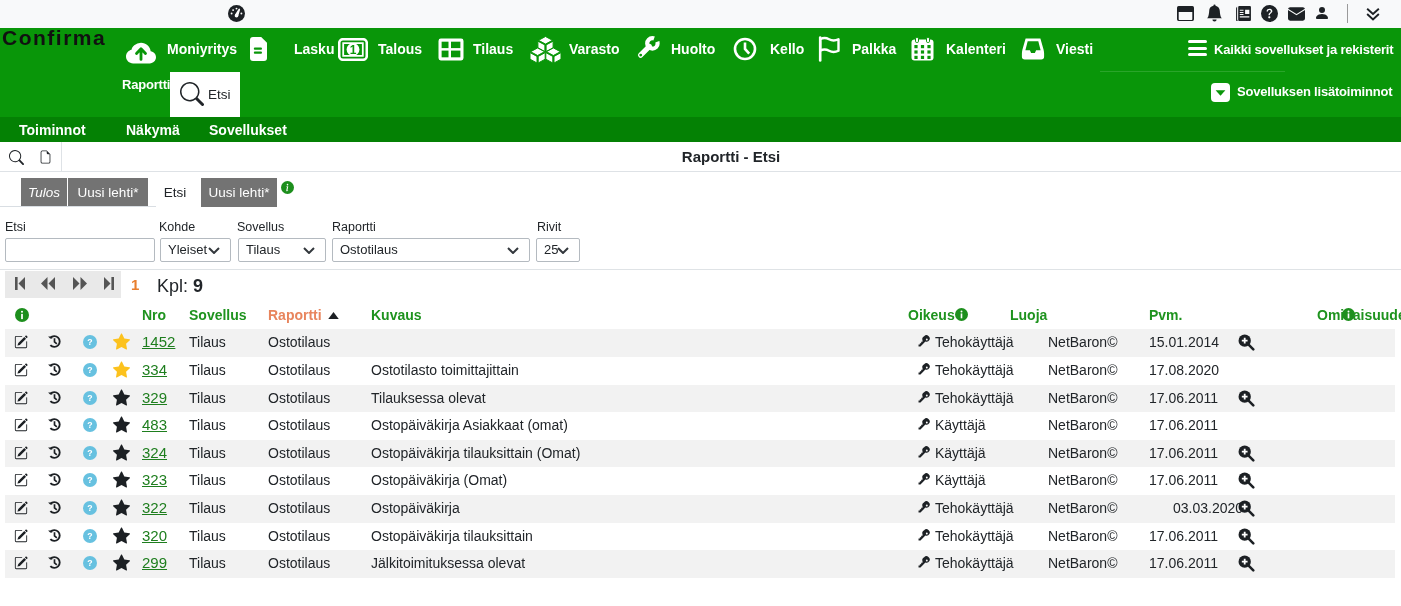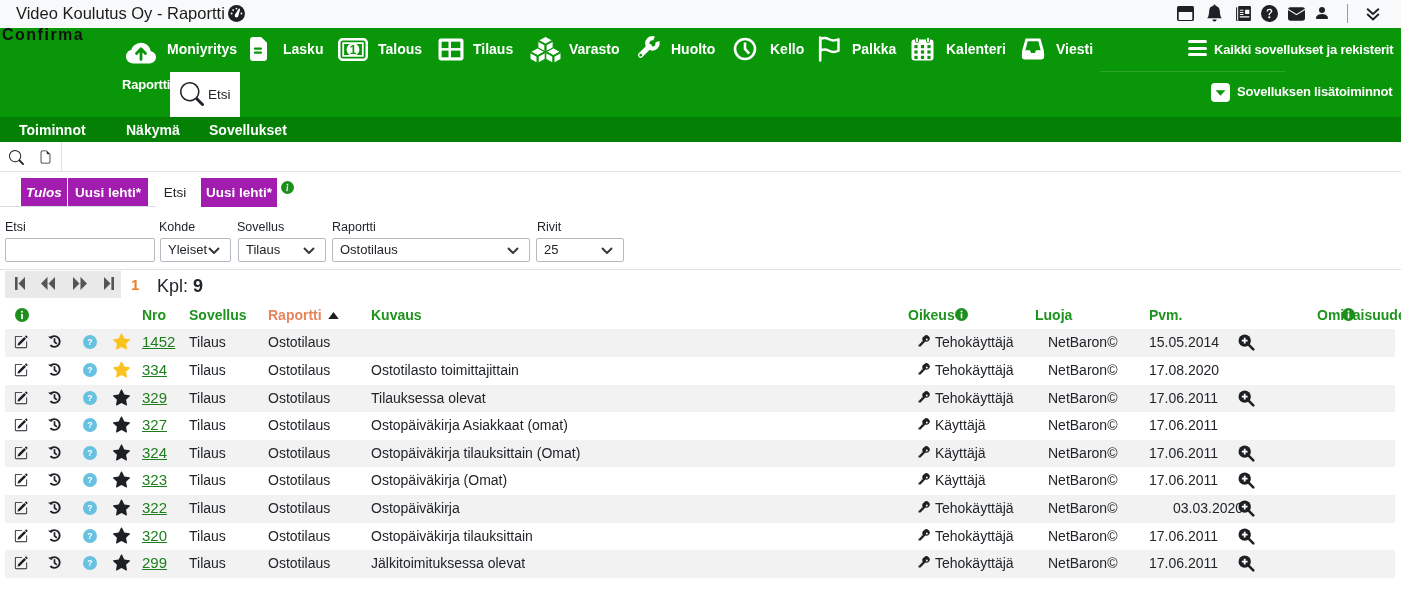--- a/index.html
+++ b/index.html
@@ -5,33 +5,33 @@
   #page{position:relative;width:1401px;height:606px;background:#fff;overflow:hidden;
         font-family:"Liberation Sans",sans-serif;color:#212529;}
   .abs{position:absolute;}
   
   #topbar{position:absolute;left:0;top:0;width:1401px;height:28px;background:#f8f9fa;}
   #topbar .title{position:absolute;left:16px;top:4px;font-size:16.5px;color:#1b1b1b;}
   
   #g1{position:absolute;left:0;top:28px;width:1401px;height:43px;background:#099609;}
   #g2{position:absolute;left:0;top:71px;width:1401px;height:46px;background:#099609;}
   #menubar{position:absolute;left:0;top:117px;width:1401px;height:25px;background:#048104;}
-  #logo{position:absolute;left:2px;top:26px;font-size:16px;font-weight:700;color:#111;letter-spacing:1.5px;}
+  #logo{position:absolute;left:2px;top:26px;font-size:21px;font-weight:700;color:#111;letter-spacing:1.5px;}
   .navlab{position:absolute;top:41px;font-size:14px;font-weight:700;color:#fff;white-space:nowrap;}
   .nav2lab{position:absolute;font-size:13px;font-weight:700;color:#fff;white-space:nowrap;letter-spacing:-0.2px;}
   .mlab{position:absolute;top:122px;font-size:14px;font-weight:700;color:#fff;}
   #etsibox{position:absolute;left:170px;top:72px;width:70px;height:45px;background:#fff;}
   #sep12{position:absolute;left:1100px;top:71px;width:185px;height:1px;background:#2aa52a;}
   
   #toolbar{position:absolute;left:0;top:142px;width:1401px;height:29px;background:#fff;border-bottom:1px solid #dee2e6;}
   #tbsep{position:absolute;left:61px;top:142px;width:1px;height:29px;background:#dee2e6;}
   #tbtitle{position:absolute;left:61px;top:148px;width:1340px;text-align:center;font-size:15px;font-weight:700;color:#212529;}
   
   .tab{position:absolute;top:178px;height:29px;line-height:29px;text-align:center;font-size:13.5px;}
-  .tabg{background:#a21caf;color:#fff;font-weight:700;}
+  .tabg{background:#737373;color:#fff;font-weight:400;}
   .tabw{background:#fff;color:#212529;}
   
   .flab{position:absolute;top:220px;font-size:12.5px;color:#212529;}
   .fctl{position:absolute;top:238px;height:24px;background:#fff;border:1px solid #b4bac0;box-sizing:border-box;border-radius:2px;}
   .sel{font-size:13px;color:#212529;line-height:22px;padding-left:7px;}
   .chev{position:absolute;top:8px;width:12px;height:7px;}
   
   #hr1{position:absolute;left:0;top:269px;width:1401px;height:1px;background:#dfe3e6;}
   #pgbox{position:absolute;left:5px;top:271px;width:116px;height:27px;background:#e9e9e9;}
   .pgi{position:absolute;top:277px;}
@@ -40,21 +40,20 @@
   .gray{background:#f2f2f2;}
   .cell{position:absolute;top:5px;font-size:14px;color:#212529;white-space:nowrap;}
   .hcell{position:absolute;top:5px;font-size:14px;font-weight:700;color:#1e931e;white-space:nowrap;}
   .link{color:#1e7e1e;text-decoration:underline;font-size:15px;top:4px;}
   .icon{position:absolute;}
 </style></head>
 <body>
 <div id="page">
 
   <div id="topbar">
-    <div class="title">Video Koulutus Oy - Raportti</div>
     <svg class="abs" style="left:228px;top:5px" width="17" height="17" viewBox="0 0 16 16">
         <circle cx="8" cy="8" r="8" fill="#1d2125"></circle>
         <g fill="#fff">
           <circle cx="3.4" cy="8" r="0.9"></circle>
           <circle cx="4.8" cy="4.8" r="0.9"></circle>
           <circle cx="8" cy="3.4" r="0.9"></circle>
           <circle cx="12.6" cy="8" r="0.9"></circle>
         </g>
         <path d="M7.2 9.5 10.6 4.2 8.8 10.4" stroke="#fff" stroke-width="1.6" fill="#fff" stroke-linejoin="round"></path>
         <circle cx="8" cy="10" r="1.7" fill="#fff"></circle>
@@ -97,21 +96,21 @@
     </svg>
   <div class="navlab" style="left:167px">Moniyritys</div>
 
   <svg class="abs" style="left:250px;top:37px" width="17" height="24" viewBox="0 0 17 24">
       <path fill="#fff" d="M3 0h8.2L17 5.8V21a3 3 0 0 1-3 3H3a3 3 0 0 1-3-3V3a3 3 0 0 1 3-3z"></path>
       <g fill="#099609">
         <rect x="3.8" y="10.6" width="8.2" height="2.2" rx="1.1"></rect>
         <rect x="3.8" y="14.6" width="8.2" height="2.2" rx="1.1"></rect>
       </g>
     </svg>
-  <div class="navlab" style="left:283px">Lasku</div>
+  <div class="navlab" style="left:294px">Lasku</div>
 
   <svg class="abs" style="left:338px;top:38px" width="30" height="23" viewBox="0 0 30 23">
       <rect x="1.2" y="1.2" width="27.6" height="20.6" rx="3.8" fill="none" stroke="#fff" stroke-width="2.6"></rect>
       <path d="M5.2 5.2h19.6v12.6H5.2z" fill="none" stroke="#fff" stroke-width="1.8"></path>
       <circle cx="15" cy="11.5" r="6.4" fill="#fff"></circle>
       <text x="15" y="15.9" font-size="12" font-weight="bold" fill="#099609" text-anchor="middle" font-family="Liberation Sans">1</text>
     </svg>
   <div class="navlab" style="left:378px">Talous</div>
 
   <svg class="abs" style="left:438px;top:37px" width="26" height="25" viewBox="0 0 16 16">
@@ -206,20 +205,21 @@
   <div class="mlab" style="left:209px">Sovellukset</div>
 
   <div id="toolbar"></div>
   <div id="tbsep"></div>
   <svg class="abs" style="left:9px;top:150px" width="15" height="15" viewBox="0 0 16 16" fill="#212529">
       <path d="M11.742 10.344a6.5 6.5 0 1 0-1.397 1.398h-.001c.03.04.062.078.098.115l3.85 3.85a1 1 0 0 0 1.415-1.414l-3.85-3.85a1.007 1.007 0 0 0-.115-.1zM12 6.5a5.5 5.5 0 1 1-11 0 5.5 5.5 0 0 1 11 0z"></path>
     </svg>
   <svg class="abs" style="left:39px;top:149px" width="13" height="16" viewBox="0 0 16 16" fill="#212529">
       <path d="M14 4.5V14a2 2 0 0 1-2 2H4a2 2 0 0 1-2-2V2a2 2 0 0 1 2-2h5.5L14 4.5zm-3 0A1.5 1.5 0 0 1 9.5 3V1H4a1 1 0 0 0-1 1v12a1 1 0 0 0 1 1h8a1 1 0 0 0 1-1V4.5h-2z"></path>
     </svg>
+  <div id="tbtitle">Raportti - Etsi</div>
 
   <div class="tab tabg" style="left:21px;width:46px;font-style:italic">Tulos</div>
   <div class="tab tabg" style="left:68px;width:80px">Uusi lehti*</div>
   <div class="tab tabw" style="left:156px;width:38px">Etsi</div>
   <div class="tab tabg" style="left:201px;width:76px">Uusi lehti*</div>
   <svg class="abs" style="left:281px;top:181px" width="13" height="13" viewBox="0 0 16 16">
       <circle cx="8" cy="8" r="8" fill="#1d8f1d"></circle>
       <path d="m8.93 6.588-2.29.287-.082.38.45.083c.294.07.352.176.288.469l-.738 3.468c-.194.897.105 1.319.808 1.319.545 0 1.178-.252 1.465-.598l.088-.416c-.2.176-.492.246-.686.246-.275 0-.375-.193-.304-.533L8.93 6.588zM9 4.5a1 1 0 1 1-2 0 1 1 0 0 1 2 0z" fill="#fff"></path>
     </svg>
 
@@ -233,21 +233,21 @@
       </svg></div>
   <div class="flab" style="left:237px">Sovellus</div>
   <div class="fctl sel" style="left:238px;width:88px">Tilaus<svg class="chev" style="right:10px" viewBox="0 0 12 7" fill="none" stroke="#33383d" stroke-width="2">
         <path d="M1 1l5 5 5-5"></path>
       </svg></div>
   <div class="flab" style="left:332px">Raportti</div>
   <div class="fctl sel" style="left:332px;width:198px">Ostotilaus<svg class="chev" style="right:10px" viewBox="0 0 12 7" fill="none" stroke="#33383d" stroke-width="2">
         <path d="M1 1l5 5 5-5"></path>
       </svg></div>
   <div class="flab" style="left:537px">Rivit</div>
-  <div class="fctl sel" style="left:536px;width:88px">25<svg class="chev" style="right:10px" viewBox="0 0 12 7" fill="none" stroke="#33383d" stroke-width="2">
+  <div class="fctl sel" style="left:536px;width:44px">25<svg class="chev" style="right:10px" viewBox="0 0 12 7" fill="none" stroke="#33383d" stroke-width="2">
         <path d="M1 1l5 5 5-5"></path>
       </svg></div>
 
   <div id="hr1"></div>
   <div id="pgbox"></div>
   <svg class="pgi" style="left:15px" width="10" height="13" viewBox="0 0 10 13" fill="#555">
       <rect x="0" y="0" width="2.6" height="13"></rect>
       <path d="M10 0v13L3.5 6.5z"></path>
     </svg>
   <svg class="pgi" style="left:41px" width="14" height="13" viewBox="0 0 14 13" fill="#555">
@@ -278,21 +278,21 @@
         <svg class="icon" style="left:323px;top:10px" width="11" height="7" viewBox="0 0 12 8" fill="#1c2024">
           <path d="M6 0l6 8H0z"></path>
         </svg>
         <div class="hcell" style="left:366px">Kuvaus</div>
         <div class="hcell" style="left:903px">Oikeus</div>
         <svg class="icon" style="left:950px;top:6px" width="13" height="13" viewBox="0 0 16 16">
           <circle cx="8" cy="8" r="8" fill="#1d8f1d"></circle>
           <rect x="7" y="6.7" width="2" height="6" fill="#fff"></rect>
           <circle cx="8" cy="4.2" r="1.2" fill="#fff"></circle>
         </svg>
-        <div class="hcell" style="left:1030px">Luoja</div>
+        <div class="hcell" style="left:1005px">Luoja</div>
         <div class="hcell" style="left:1144px">Pvm.</div>
         <div class="hcell" style="left:1312px">Ominaisuudet</div>
         <svg class="icon" style="left:1337px;top:6px" width="13" height="13" viewBox="0 0 16 16">
           <circle cx="8" cy="8" r="8" fill="#1d8f1d"></circle>
           <rect x="7" y="6.7" width="2" height="6" fill="#fff"></rect>
           <circle cx="8" cy="4.2" r="1.2" fill="#fff"></circle>
         </svg>
       </div>
       <div class="trow gray" style="top:329.4px;height:27.6px">
         <svg class="icon" style="left:9px;top:6px" width="14" height="14" viewBox="0 0 16 16" fill="#1c2024">
@@ -314,21 +314,21 @@
         <div class="cell link" style="left:137px">1452</div>
         <div class="cell" style="left:184px">Tilaus</div>
         <div class="cell" style="left:263px">Ostotilaus</div>
         <svg class="icon" style="left:911px;top:5px" width="15" height="15" viewBox="0 0 16 16" fill="#1c2024">
           <g transform="rotate(135 8 8)">
             <path d="M3.5 11.5a3.5 3.5 0 1 1 3.163-5H14L15.5 8 14 9.5l-1-1-1 1-1-1-1 1-1-1-1.159 1.159a3.5 3.5 0 0 1-4.341 1.841zM4 8a1 1 0 1 0 0-2 1 1 0 0 0 0 2z"></path>
           </g>
         </svg>
         <div class="cell" style="left:930px">Tehokäyttäjä</div>
         <div class="cell" style="left:1043px">NetBaron©</div>
-        <div class="cell" style="left:1144px">15.05.2014</div>
+        <div class="cell" style="left:1144px">15.01.2014</div>
         <svg class="icon" style="left:1233px;top:5px" width="17" height="17" viewBox="0 0 16 16">
           <circle cx="6.3" cy="6.3" r="5.8" fill="#1c2024"></circle>
           <path d="M3.6 6.3h5.4M6.3 3.6v5.4" stroke="#fff" stroke-width="1.7"></path>
           <path d="M10.2 10.2l4.2 4.2" stroke="#1c2024" stroke-width="2.4" stroke-linecap="round"></path>
         </svg>
       </div>
       <div class="trow" style="top:357px;height:27.6px">
         <svg class="icon" style="left:9px;top:6px" width="14" height="14" viewBox="0 0 16 16" fill="#1c2024">
           <path d="M15.502 1.94a.5.5 0 0 1 0 .706L14.459 3.69l-2-2L13.502.646a.5.5 0 0 1 .707 0l1.293 1.293zm-1.75 2.456-2-2L4.939 9.21a.5.5 0 0 0-.121.196l-.805 2.414a.25.25 0 0 0 .316.316l2.414-.805a.5.5 0 0 0 .196-.12l6.813-6.814z"></path>
           <path d="M1 13.5A1.5 1.5 0 0 0 2.5 15h11a1.5 1.5 0 0 0 1.5-1.5v-6a.5.5 0 0 0-1 0v6a.5.5 0 0 1-.5.5h-11a.5.5 0 0 1-.5-.5v-11a.5.5 0 0 1 .5-.5H9a.5.5 0 0 0 0-1H2.5A1.5 1.5 0 0 0 1 2.5v11z"></path>
@@ -403,21 +403,21 @@
           <path d="M1.2 2.6h4.4v2.1H3.3z" fill="#1c2024"></path>
           <path d="M8 4.4V8.4l2.5 2.2" fill="none" stroke="#1c2024" stroke-width="1.8"></path>
         </svg>
         <svg class="icon" style="left:78px;top:6px" width="14" height="14" viewBox="0 0 16 16">
           <circle cx="8" cy="8" r="8" fill="#67c1e0"></circle>
           <text x="8" y="11.6" font-size="10" font-weight="bold" fill="#fff" text-anchor="middle" font-family="Liberation Sans">?</text>
         </svg>
         <svg class="icon" style="left:108px;top:4px" width="17" height="17" viewBox="0 0 16 16" fill="#1c2024">
           <path d="M3.612 15.443c-.386.198-.824-.149-.746-.592l.83-4.73L.173 6.765c-.329-.314-.158-.888.283-.95l4.898-.696L7.538.792c.197-.39.73-.39.927 0l2.184 4.327 4.898.696c.441.062.612.636.282.95l-3.522 3.356.83 4.73c.078.443-.36.79-.746.592L8 13.187l-4.389 2.256z"></path>
         </svg>
-        <div class="cell link" style="left:137px">327</div>
+        <div class="cell link" style="left:137px">483</div>
         <div class="cell" style="left:184px">Tilaus</div>
         <div class="cell" style="left:263px">Ostotilaus</div>
         <div class="cell" style="left:366px">Ostopäiväkirja Asiakkaat (omat)</div>
         <svg class="icon" style="left:911px;top:5px" width="15" height="15" viewBox="0 0 16 16" fill="#1c2024">
           <g transform="rotate(135 8 8)">
             <path d="M3.5 11.5a3.5 3.5 0 1 1 3.163-5H14L15.5 8 14 9.5l-1-1-1 1-1-1-1 1-1-1-1.159 1.159a3.5 3.5 0 0 1-4.341 1.841zM4 8a1 1 0 1 0 0-2 1 1 0 0 0 0 2z"></path>
           </g>
         </svg>
         <div class="cell" style="left:930px">Käyttäjä</div>
         <div class="cell" style="left:1043px">NetBaron©</div>

